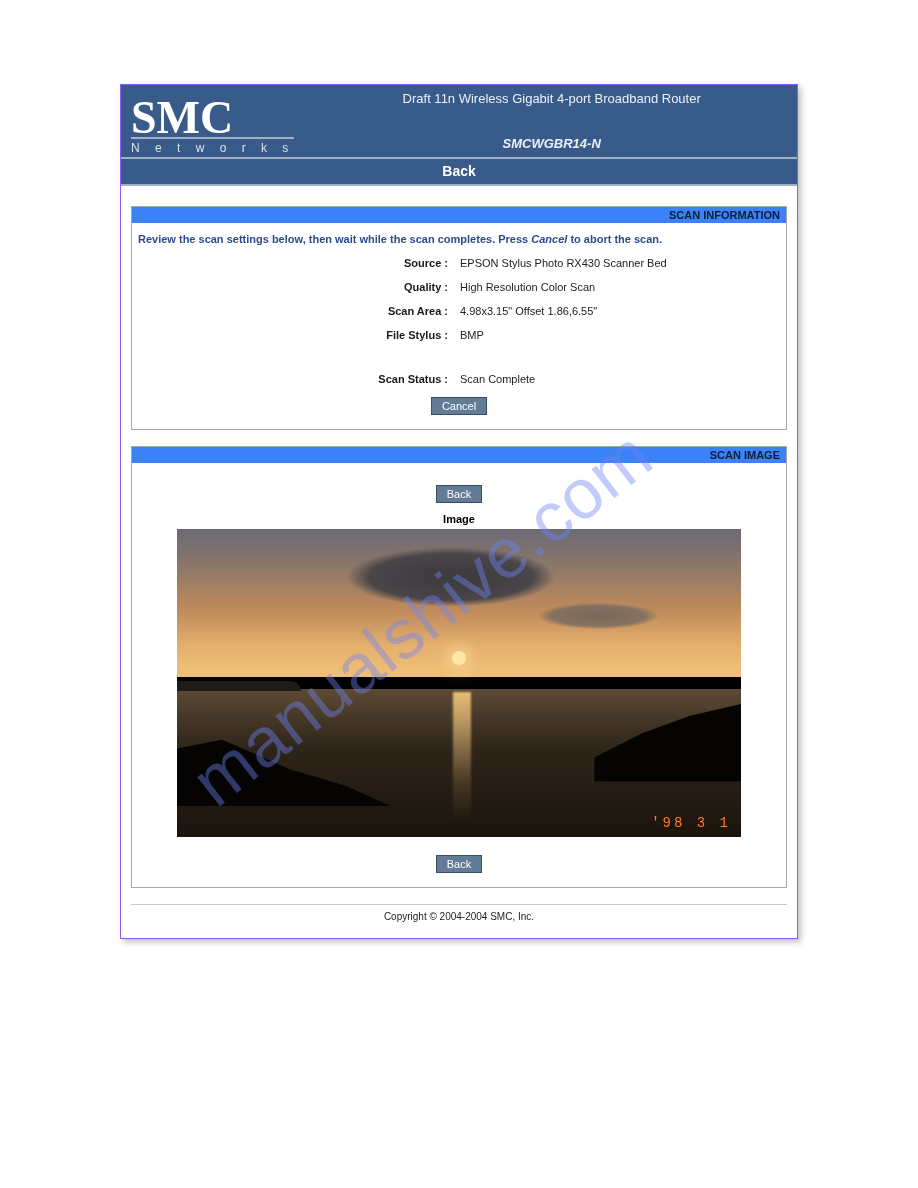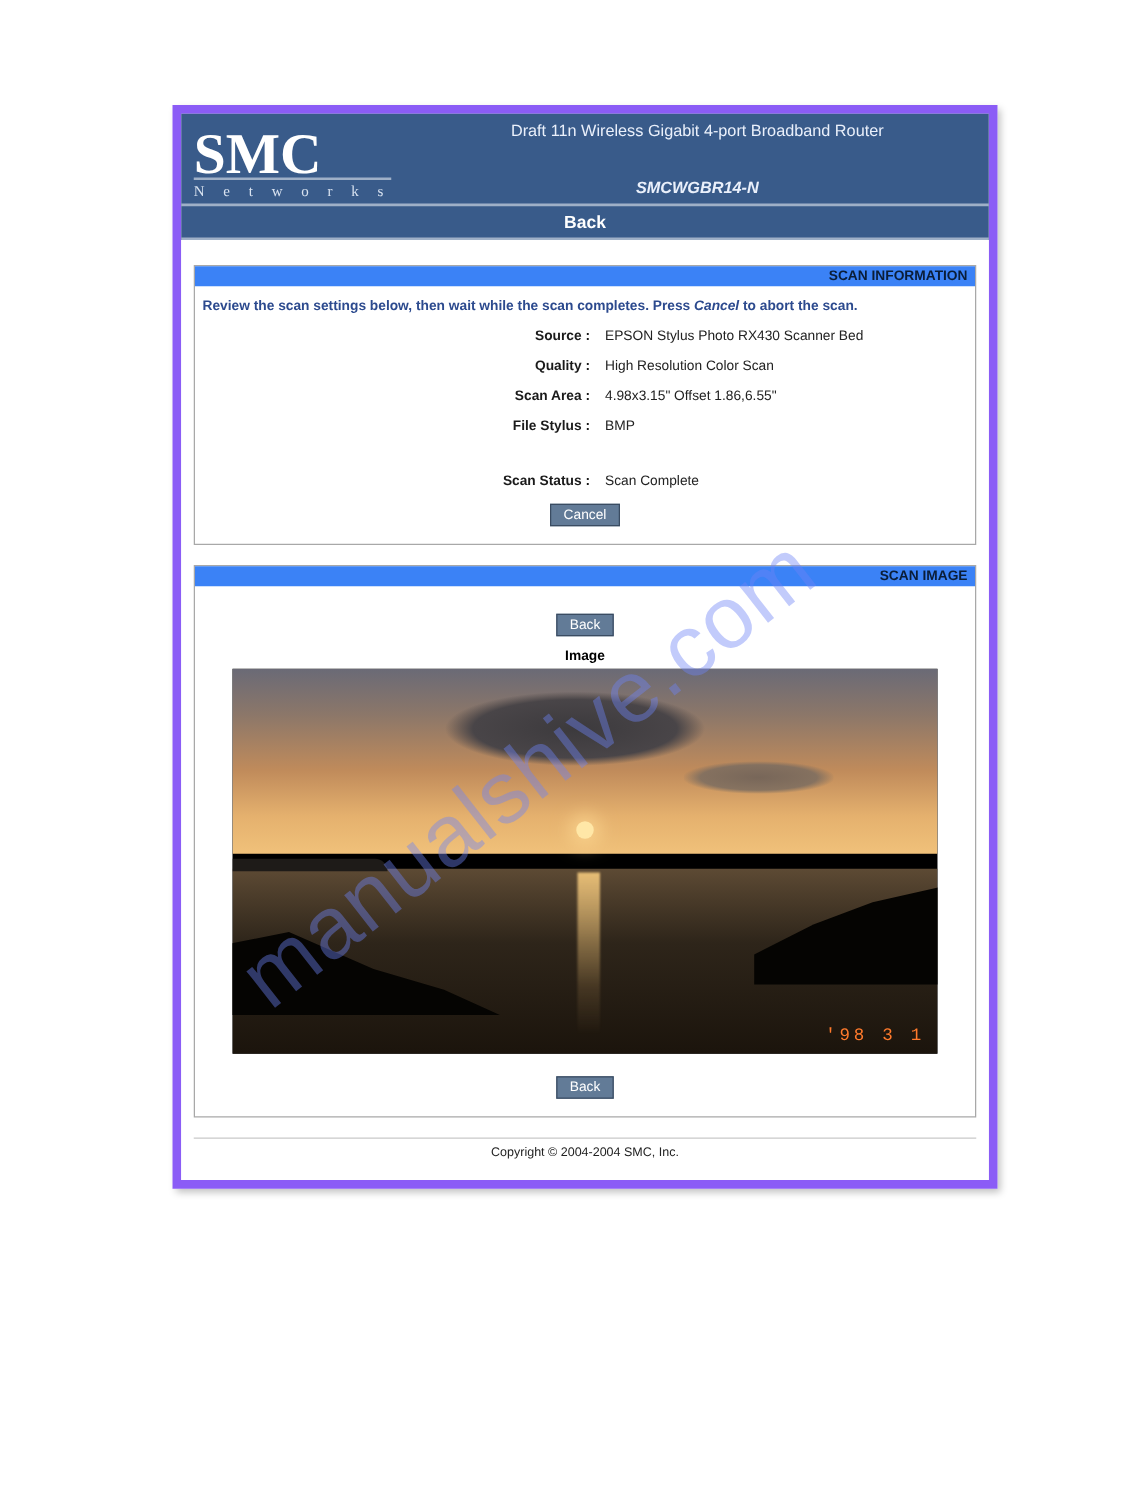--- a/index.html
+++ b/index.html
@@ -7,24 +7,23 @@
       background: #fff;
       font-family: Arial, Helvetica, sans-serif;
       width: 918px;
       height: 1188px;
       position: relative;
     }
     .page-wrap {
       padding: 84px 120px 0 120px;
     }
     .router-frame {
-      border: 7px solid #8b5cf6;
+      border: 1px solid #8b5cf6;
       background: #fff;
       box-shadow: 3px 3px 6px rgba(0,0,0,.25);
-      margin-left: 18px;
     }
     
     .hdr {
       background: #395b8a;
       padding: 6px 10px 2px 10px;
       display: flex;
       align-items: flex-end;
       gap: 22px;
     }
     .brand { display:flex; flex-direction:column; }
@@ -34,21 +33,20 @@
       font-size: 46px;
       font-weight: 700;
       line-height: 38px;
     }
     .brand-sub {
       border-top: 2px solid #9fb0c7;
       color: #d8e2f0;
       font-size: 12px;
       letter-spacing: 6px;
       padding-top: 2px;
-      font-family: Liberation Serif, serif;
     }
     .hdr-text { flex:1; display:flex; flex-direction:column; align-items:center;gap:24px; }
     .prod-desc { color:#eaf0fb; font-size:13px; padding-bottom:6px; }
     .prod-model { color:#eaf0fb; font-weight:700; font-style:italic; font-size:13px; padding-bottom:4px; }
     .subhdr {
       background:#395b8a;
       color:#fff;
       text-align:center;
       font-weight:700;
       font-size:14px;

